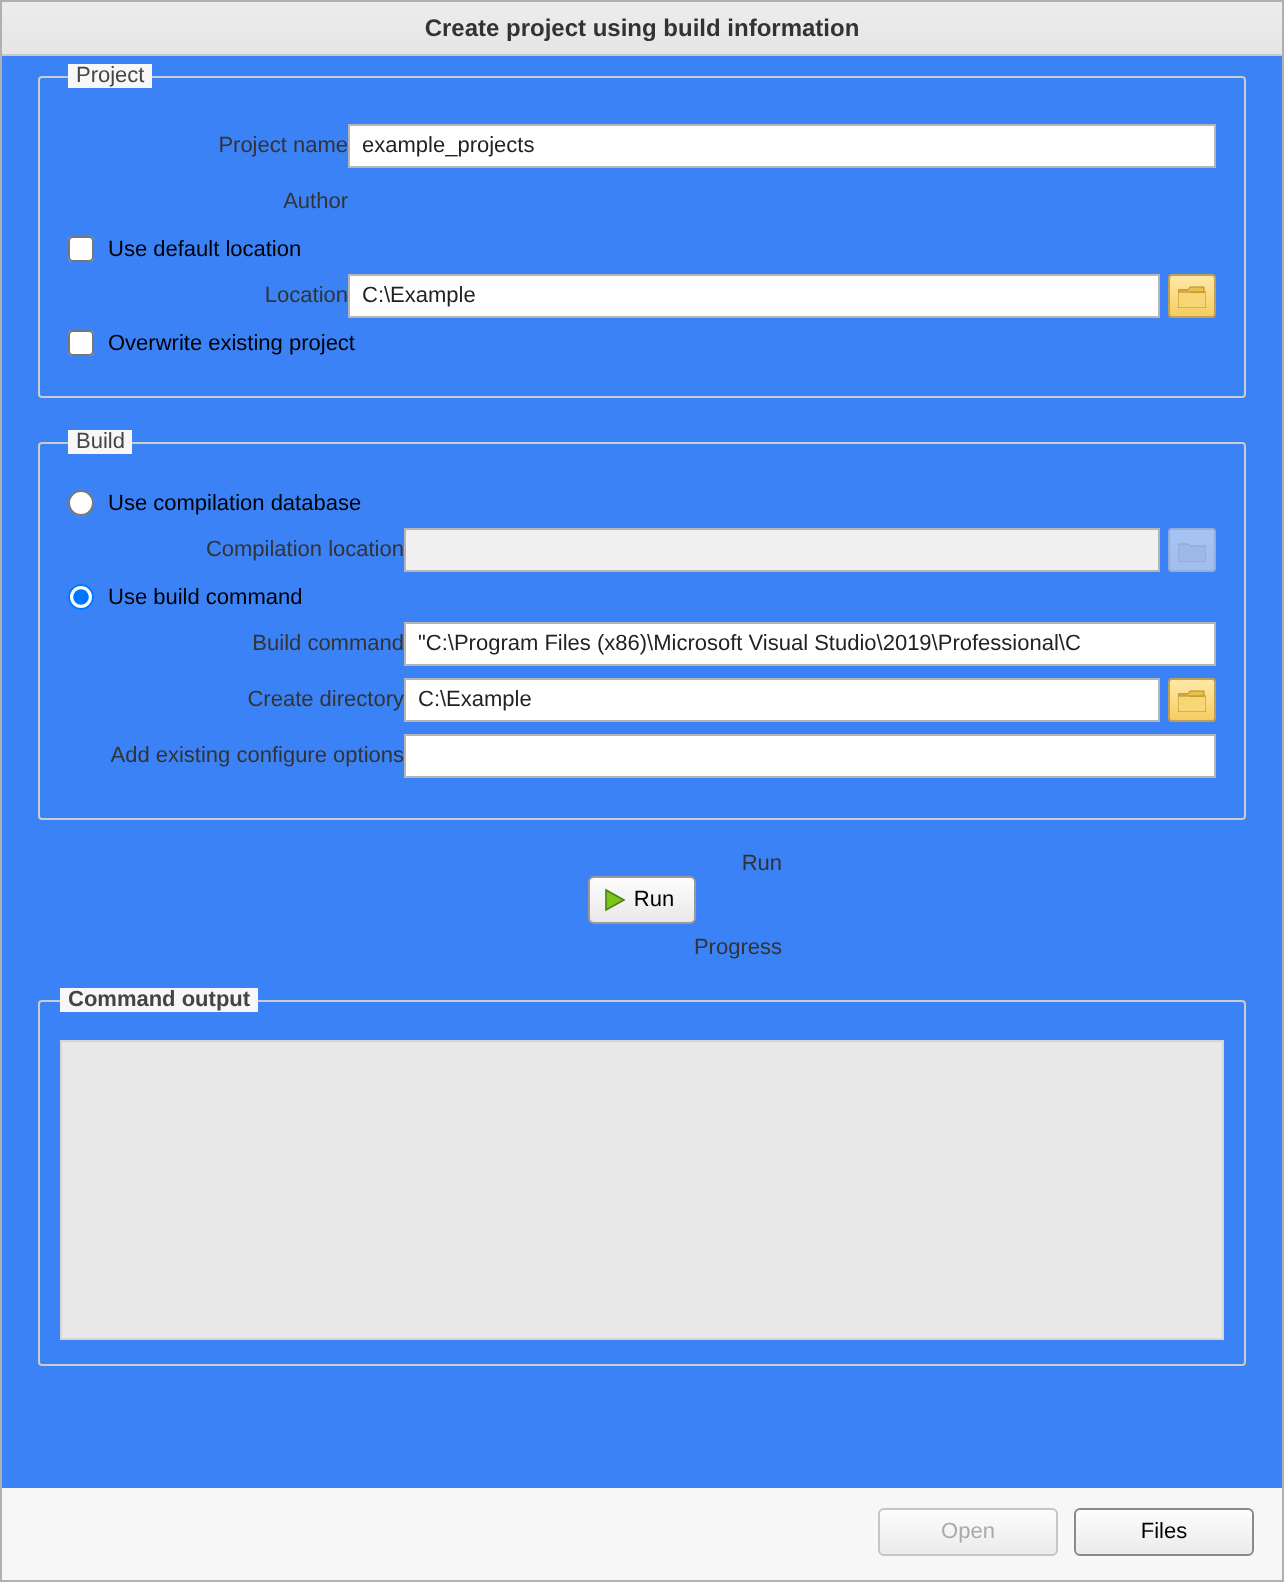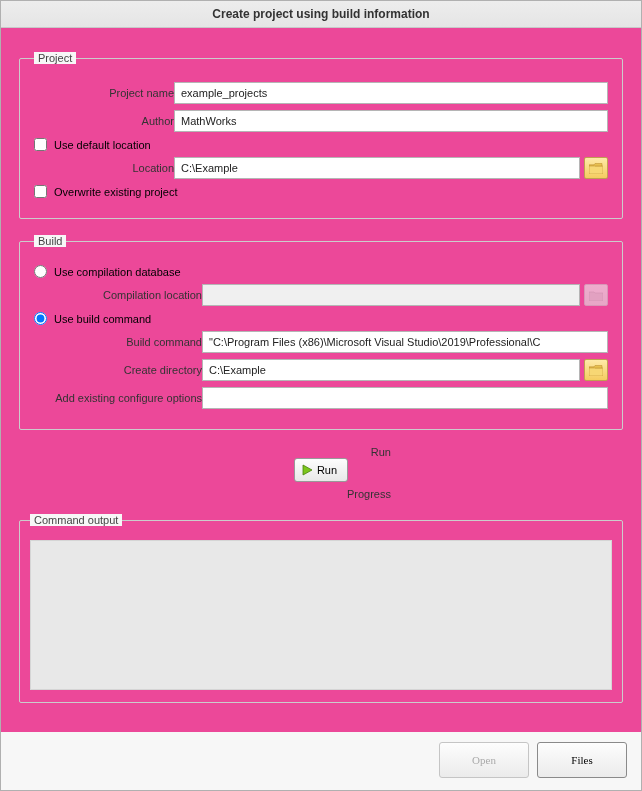--- a/index.html
+++ b/index.html
@@ -23,22 +23,22 @@
       background: linear-gradient(#ededed, #e5e5e5);
       border-bottom: 1px solid #c8c8c8;
       padding: 6px 10px;
       font-weight: bold;
       font-size: 12px;
       color: #333;
       text-align: center;
     }
     .content {
       flex: 1;
-      padding: 24px 18px 8px 18px;
-      background: #ec4899;
+      padding: 4px 18px 8px 18px;
+      background: #3b82f6;
     }
     fieldset {
       border: 1px solid #cccccc;
       border-radius: 2px;
       padding: 12px 14px 14px 14px;
       margin-bottom: 16px;
       position: relative;
     }
     legend {
       font-size: 11px;
@@ -144,36 +144,37 @@
       border-radius: 2px;
     }
     .cmd-output-box {
       background: #e8e8e8;
       border: 1px solid #d5d5d5;
       height: 150px;
       margin-top: 4px;
     }
     fieldset.command-output {
       padding: 10px 10px 12px 10px;
+      font-weight: bold;
     }
     .footer {
       padding: 10px 14px 12px 14px;
       display: flex;
       justify-content: flex-end;
       gap: 8px;
       background: #f7f7f7;
     }
     .footer-btn {
       width: 90px;
-      height: 36px;
+      height: 24px;
       border: 1px solid #8a8a8a;
       border-radius: 3px;
       background: linear-gradient(#fdfdfd, #ebebeb);
       font-size: 11px;
-      font-family: Liberation Serif, serif;
+      font-family: Liberation Sans, sans-serif;
       cursor: pointer;
     }
     .footer-btn:disabled {
       color: #aaa;
       border-color: #c5c5c5;
       cursor: default;
     }
   </style>
 </head>
 <body>
@@ -188,21 +189,20 @@
     <fieldset>
       <legend>Project</legend>
 
       <div class="row">
         <div class="label-col">Project name</div>
         <input type="text" value="example_projects" style="">
       </div>
 
       <div class="row">
         <div class="label-col">Author</div>
-        <input type="text" value="MathWorks" style="">
       </div>
 
       <div class="checkbox-row">
         <input type="checkbox" style="">
         <label>Use default location</label>
       </div>
 
       <div class="row">
         <div class="label-col">Location</div>
         <input type="text" value="C:\Example" style="">

